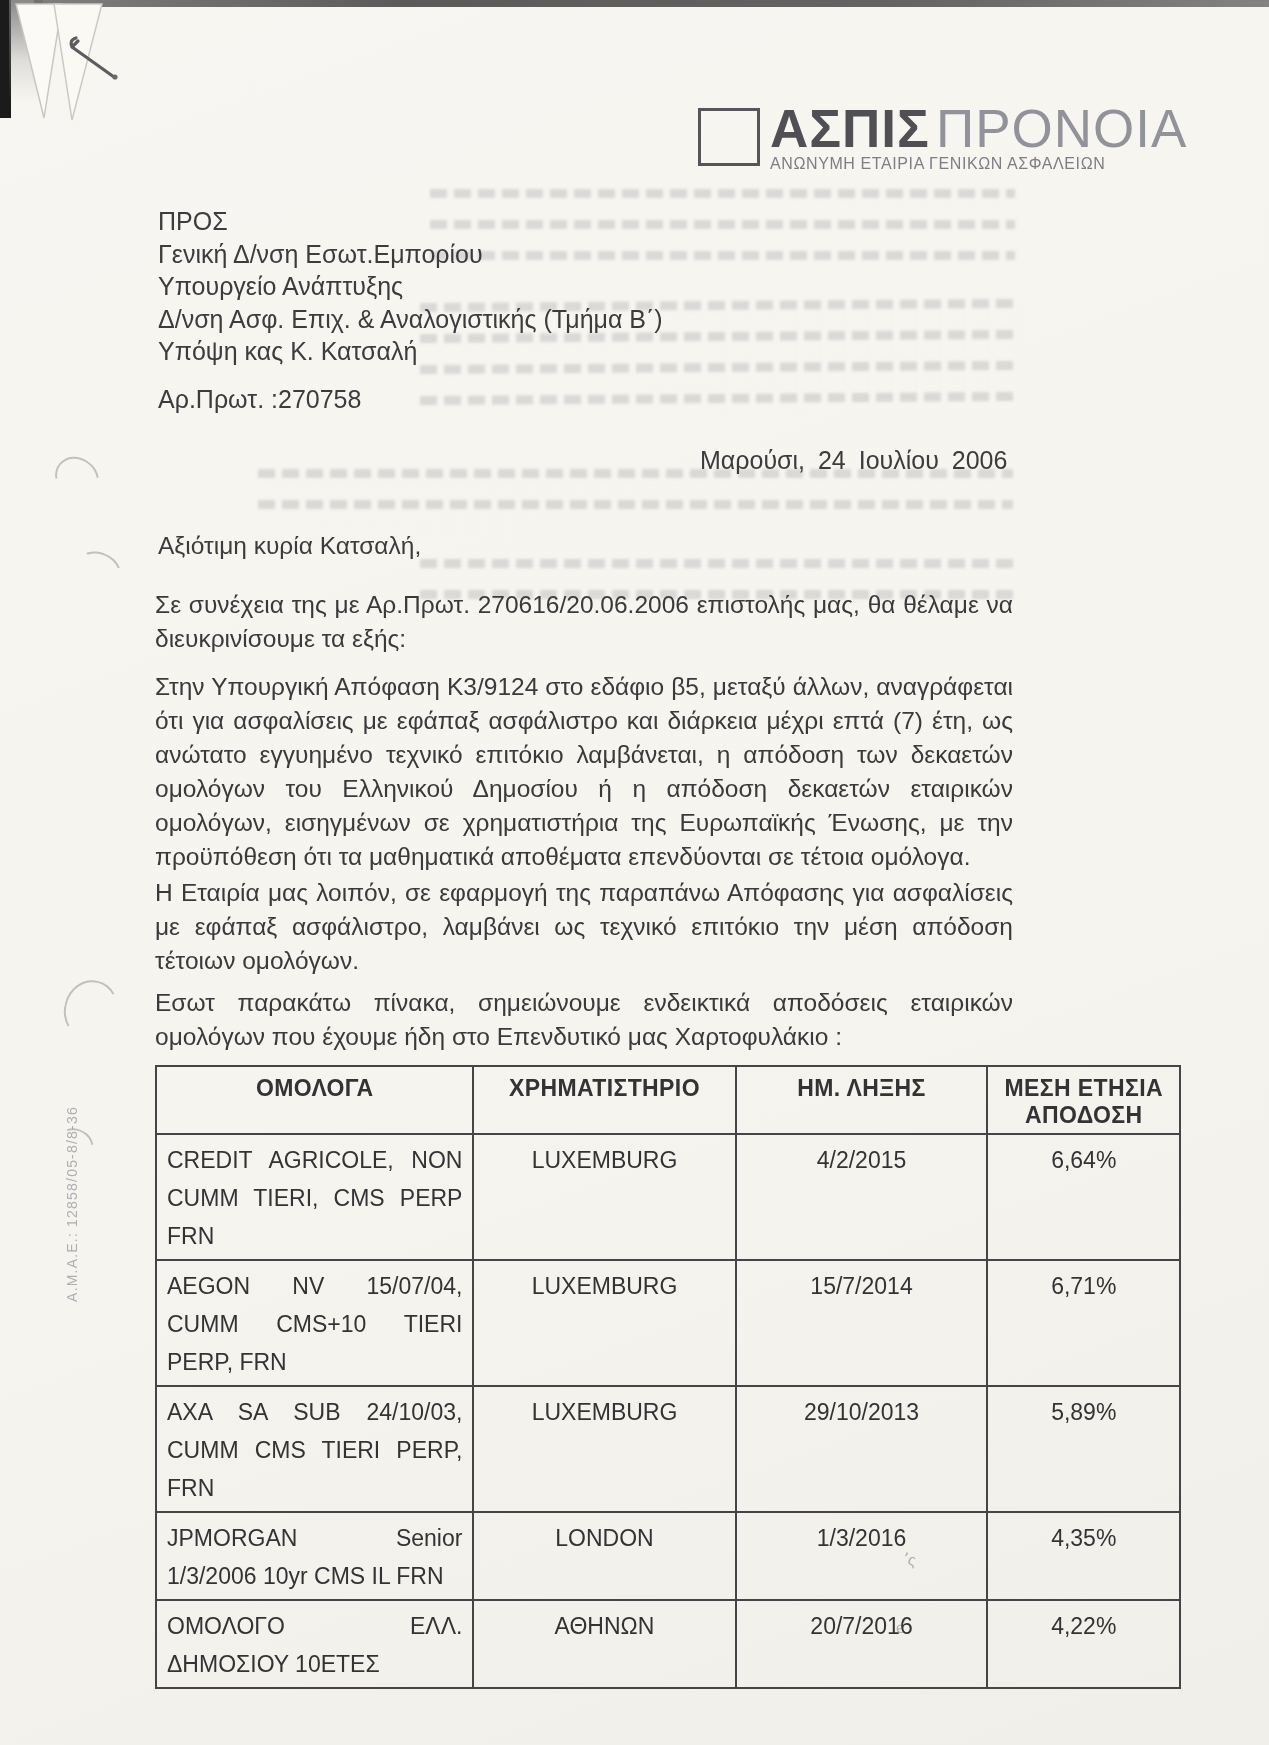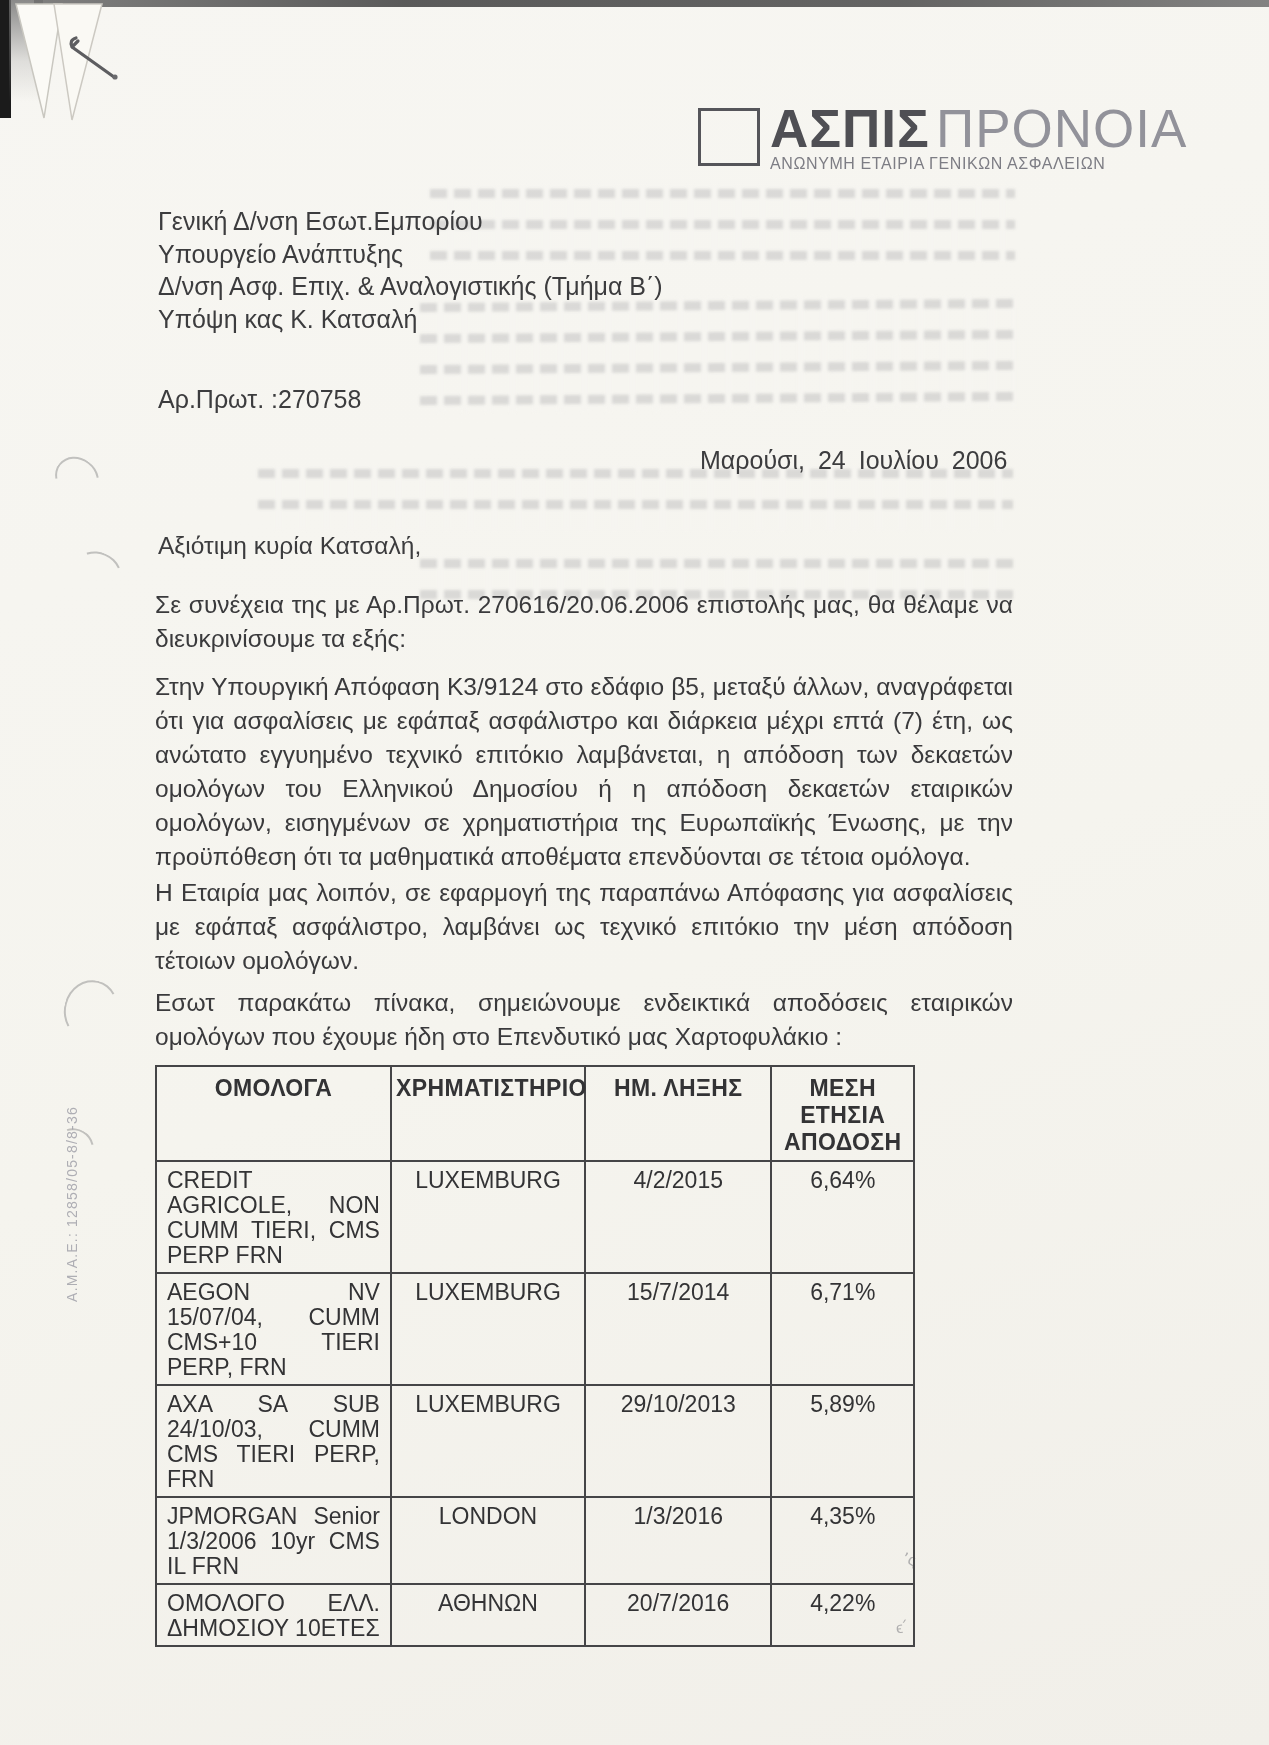--- a/index.html
+++ b/index.html
@@ -53,28 +53,28 @@
   .salutation{ position:absolute; left:158px; top:532px; font-size:24.5px; color:#3c3c3e; }
 
   .para { position:absolute; left:155px; width:858px; font-size:24.5px; line-height:34px;
     text-align:justify; color:#3a3a3c; }
   .p1 { top:588px; }
   .p2 { top:670px; }
   .p3 { top:876px; }
   .p4 { top:986px; }
 
   
-  table.bonds { position:absolute; left:155px; top:1065px; width:760px;
+  table.bonds { position:absolute; left:155px; top:1065px; width:1026px;
     border-collapse:collapse; table-layout:fixed; color:#333335; }
   table.bonds col.cb { width:31%; }  table.bonds col.ce { width:25.6%; }
   table.bonds col.cm { width:24.6%; } table.bonds col.cy { width:18.8%; }
   table.bonds th, table.bonds td { border:2px solid #454547; vertical-align:top; }
   table.bonds th { font-size:23px; font-weight:700; padding:8px 4px 4px; text-align:center;
     height:60px; line-height:27px; letter-spacing:.4px; }
-  table.bonds td { font-size:23px; line-height:25px; padding:6px 10px 4px;border-radius:17px; }
+  table.bonds td { font-size:23px; line-height:38px; padding:6px 10px 4px;border-radius:17px; }
   td.bond { text-align:justify; }
   td.ctr  { text-align:center; }
   tbody tr:nth-child(1){ height:76px; } tbody tr:nth-child(2){ height:81px; }
   tbody tr:nth-child(3){ height:78px;margin-left:22px; } tbody tr:nth-child(4){ height:87px; }
   tbody tr:nth-child(5){ height:55px; }
 
   
   .amae { position:absolute; left:-44px; top:1196px; width:232px; text-align:center;
     transform:rotate(-90deg); font-size:14px; letter-spacing:1.2px; color:#a2a2aa; opacity:.85; }
 </style>
@@ -113,20 +113,21 @@
     <div class="logo-square"></div>
     <div class="logo-text">
       <div class="brand">
         <span class="brand-bold">ΑΣΠΙΣ</span><span class="brand-light">ΠΡΟΝΟΙΑ</span>
       </div>
       <div class="brand-sub">ΑΝΩΝΥΜΗ ΕΤΑΙΡΙΑ ΓΕΝΙΚΩΝ ΑΣΦΑΛΕΙΩΝ</div>
     </div>
   </div>
 
   <div class="recipient">
+    <div>ΠΡΟΣ</div>
     <div>Γενική Δ/νση Εσωτ.Εμπορίου</div>
     <div>Υπουργείο Ανάπτυξης</div>
     <div>Δ/νση Ασφ. Επιχ. &amp; Αναλογιστικής (Τμήμα Β΄)</div>
     <div>Υπόψη κας Κ. Κατσαλή</div>
   </div>
 
   <div class="protocol">Αρ.Πρωτ. :270758</div>
   <div class="dateline">Μαρούσι, 24 Ιουλίου 2006</div>
   <div class="salutation">Αξιότιμη κυρία Κατσαλή,</div>
 

